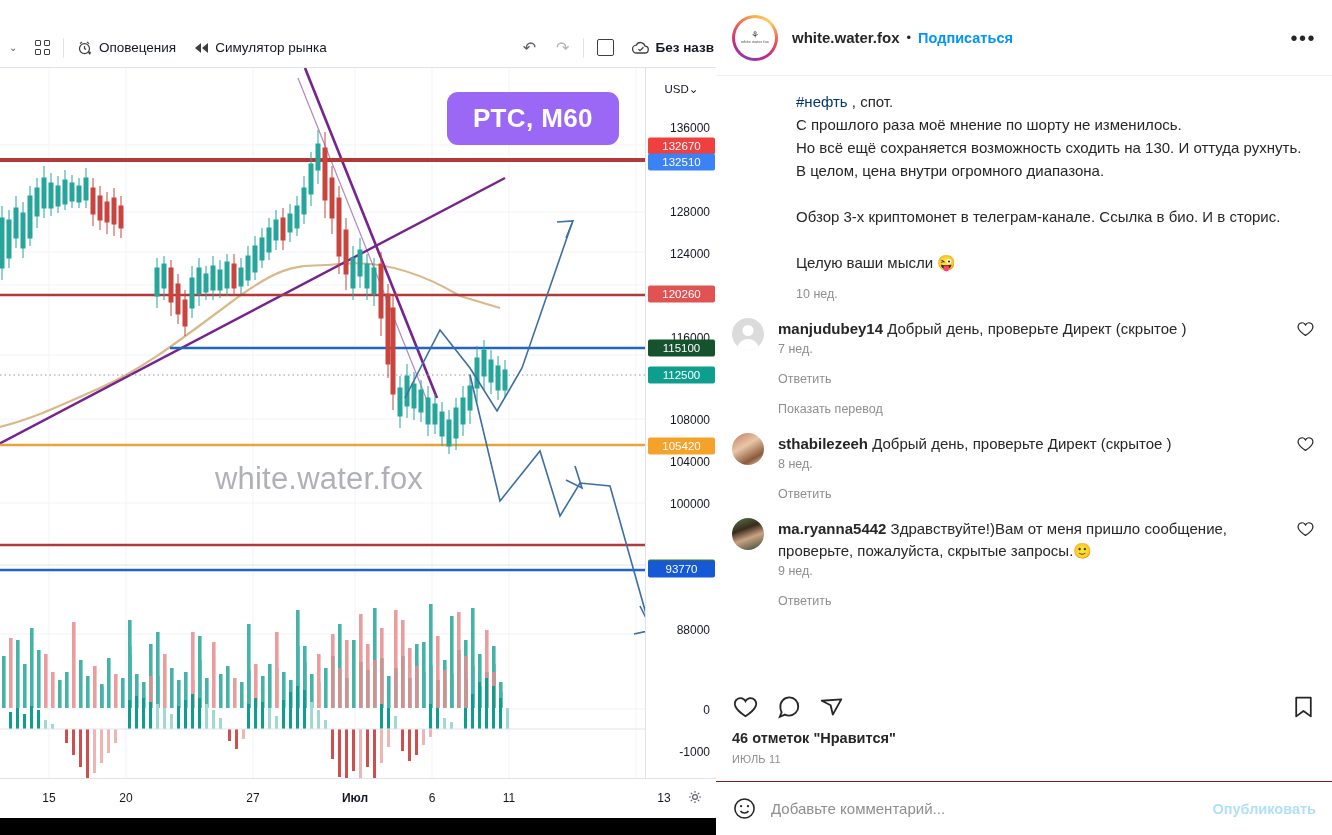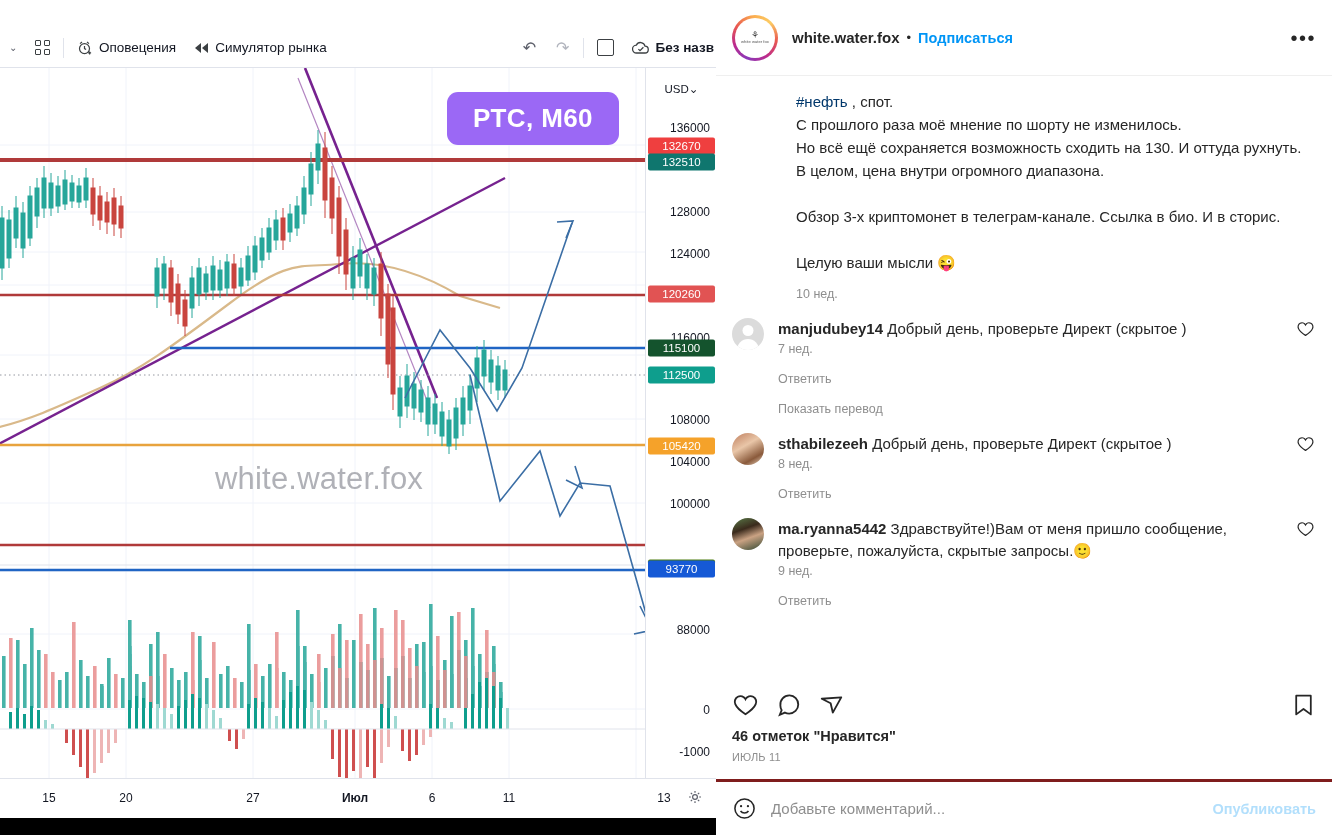--- a/index.html
+++ b/index.html
@@ -127,21 +127,21 @@
   .c-user { font-weight:600; }
   .c-meta { margin-top:2px; font-size:12.5px; color:#8e8e8e; display:flex; gap:16px;flex-direction:column; }
   .c-meta span { cursor:pointer; }
   .c-like { width:20px; flex-shrink:0; margin-top:2px; }
 
   .ig-actions { padding:14px 16px 0 16px; display:flex; align-items:center; gap:16px; flex-shrink:0; }
   .ig-actions .save { margin-left:auto; }
   .likes { padding:10px 16px 0; font-size:14.5px; font-weight:600; }
   .postdate { padding:7px 16px 16px; font-size:11px; color:#8e8e8e; letter-spacing:.2px; }
   .addcmt {
-    border-top:3px solid #7f1d1d; padding:14px 16px; display:flex; align-items:center; gap:14px; flex-shrink:0;
+    border-top:1px solid #7f1d1d; padding:14px 16px; display:flex; align-items:center; gap:14px; flex-shrink:0;
   }
   .addcmt input {
     flex:1; border:none; outline:none; font-size:15px; color:#262626;
     font-family:"Liberation Sans", sans-serif; background:transparent;
   }
   .addcmt input::placeholder { color:#8e8e8e; }
   .publish { color:#b2dffc; font-size:14.5px; font-weight:600; }
   svg { display:block; }
 </style>
 </head>
@@ -623,21 +623,21 @@
         <div class="pl" style="top:270px">116000</div>
         <div class="pl" style="top:352px">108000</div>
         <div class="pl" style="top:394px">104000</div>
         <div class="pl" style="top:436px">100000</div>
         <div class="pl" style="top:504px">92000</div>
         <div class="pl" style="top:562px">88000</div>
         <div class="pl" style="top:642px">0</div>
         <div class="pl" style="top:684px">-1000</div>
 
         <div class="plbadge" style="top:78px; background:#ef3f3f">132670</div>
-        <div class="plbadge" style="top:94px; background:#0f766e">132510</div>
+        <div class="plbadge" style="top:94px; background:#3b82f6">132510</div>
         <div class="plbadge" style="top:226px;background:#e15353">120260</div>
         <div class="plbadge" style="top:280px;background:#14532d">115100</div>
         <div class="plbadge" style="top:307px;background:#0e9e8d">112500</div>
         <div class="plbadge" style="top:378px;background:#f5a22a">105420</div>
         <div class="plbadge" style="top:500px;background:#4d7c0f">95930</div>
         <div class="plbadge" style="top:501px;background:#1559d6">93770</div>
       </div>
 
       <div class="taxis">
         <div class="tl" style="left:49px">15</div>

